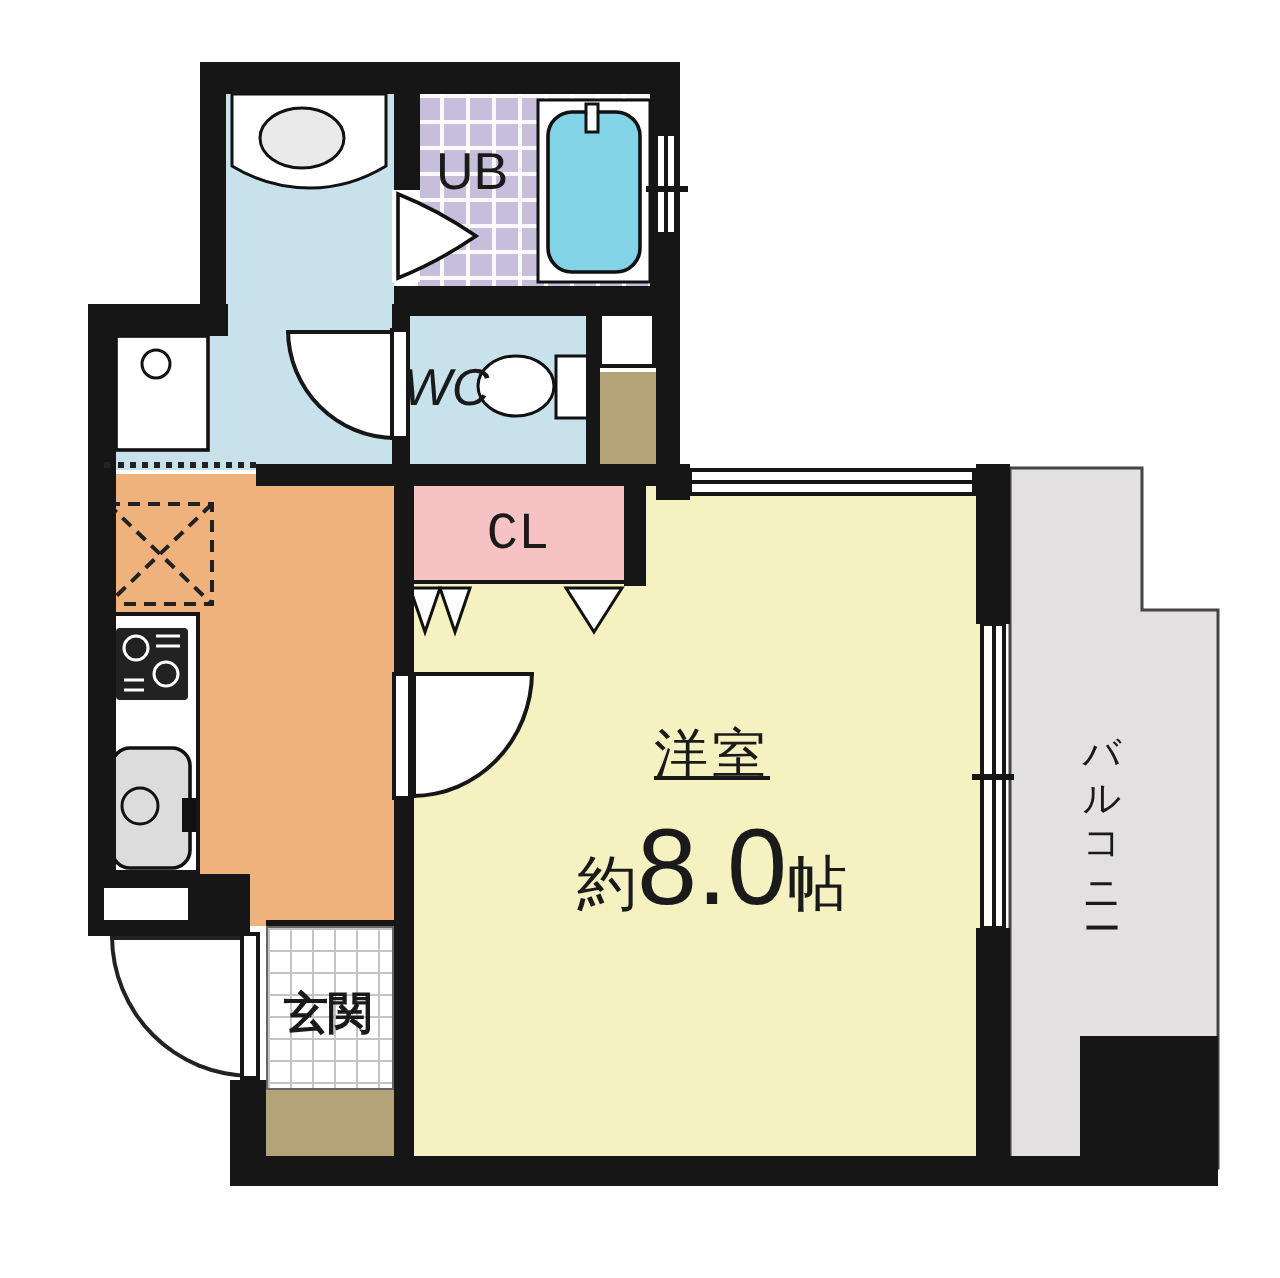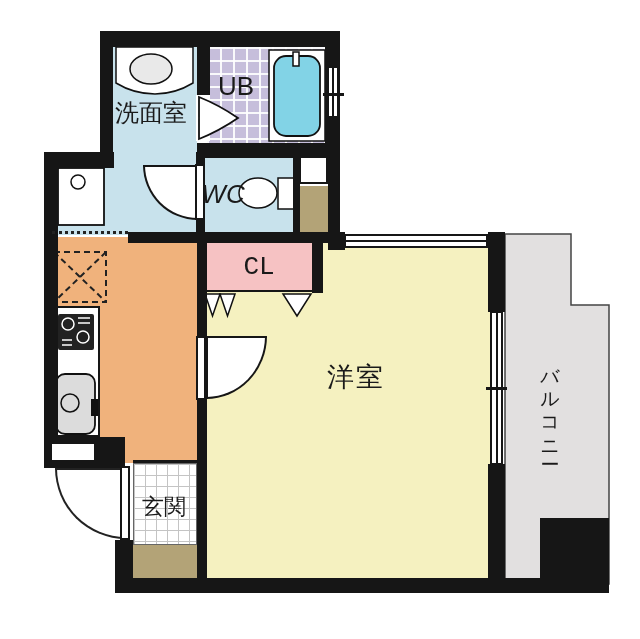--- a/index.html
+++ b/index.html
@@ -132,21 +132,23 @@
   </svg>
 
   <div class="pie pie-br" style="left:206px;top:336px;width:61px;height:63px;"></div>
   <div class="leaf" style="left:196px;top:336px;width:10px;height:64px;"></div>
 
   <div class="pie pie-bl" style="left:55px;top:468px;width:71px;height:71px;border-color:#222;"></div>
   <div class="leaf" style="left:120px;top:466px;width:10px;height:74px;"></div>
 
   <div class="dash-line" style="left:52px;top:231px;width:76px;height:0;"></div>
 
-  <div class="label" style="left:151px;top:113px;font-size:24px;">洗面室</div>
   <div class="label" style="left:236px;top:86px;font-size:26px;">UB</div>
   <div class="label" style="left:223px;top:194px;font-size:26px;font-style:italic;">WC</div>
   <div class="label" style="left:259px;top:267px;font-size:26px;font-family:Liberation Mono, monospace;">CL</div>
-  <div class="label" style="left:356px;top:377px;font-size:27px;letter-spacing:2px;">洋室</div>
-  <div class="label" style="left:164px;top:507px;font-size:22px;">玄関</div>
+  <div class="label" style="left:356px;top:377px;font-size:27px;letter-spacing:2px;text-decoration:underline;">洋室</div>
+  <div class="label" style="left:356px;top:434px;">
+    <span style="font-size:30px;">約</span><span style="font-size:54px;">8.0</span><span style="font-size:30px;">帖</span>
+  </div>
+  <div class="label" style="left:164px;top:507px;font-size:22px;font-weight:bold;">玄関</div>
   <div class="label vlabel" style="left:550px;top:406px;font-size:19px;">バルコニー</div>
 
 </div>
 
 </body></html>

